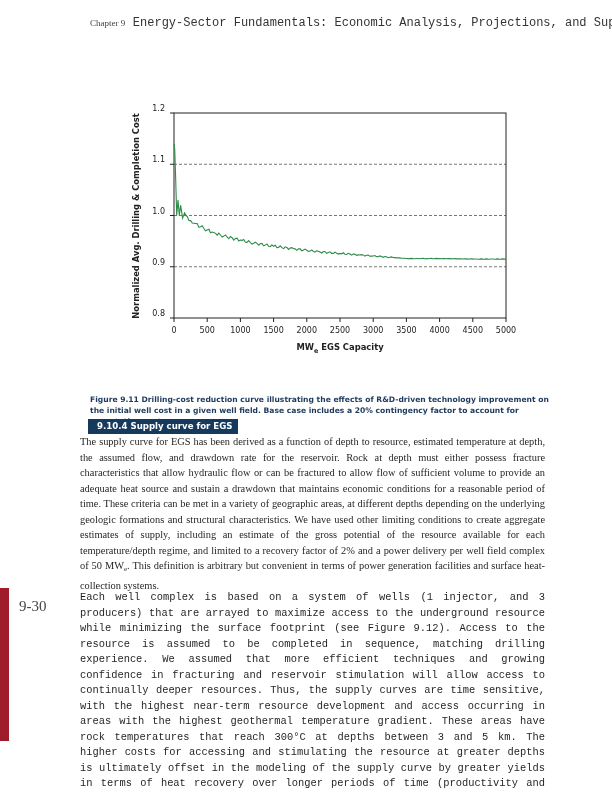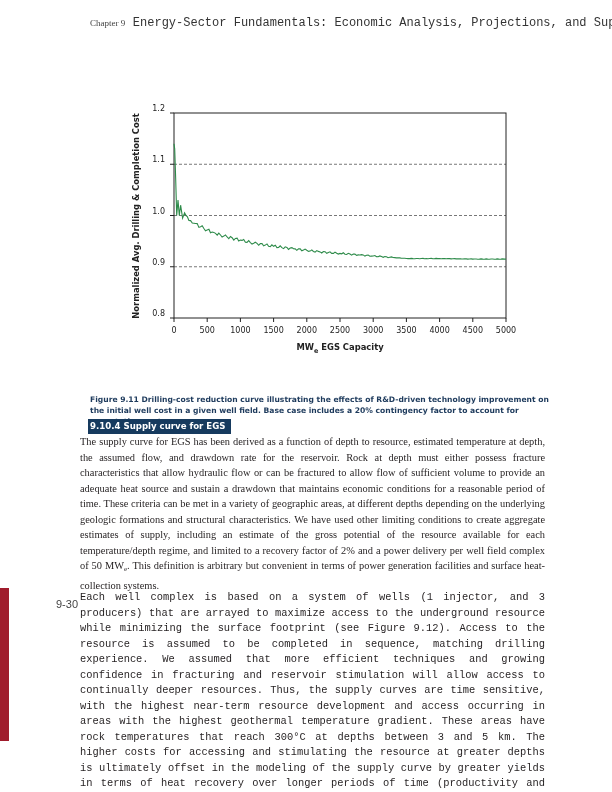--- a/index.html
+++ b/index.html
@@ -2,26 +2,26 @@
 <html><head>
 <meta charset="utf-8">
 <style>
   html, body { margin:0; padding:0; }
   body { width:612px; height:792px; background:#ffffff; position:relative; overflow:hidden; font-family:"DejaVu Serif", serif; color:#231f20; }
   .running-head { position:absolute; left:90px; top:16px; font-size:8.2px; color:#333; white-space:nowrap; }
   .running-head .chap { font-family:"Liberation Serif", serif; font-size:9px; color:#444; margin-right:5px; }
   .running-head .title { font-family:Liberation Mono, monospace; font-size:12px; }
   .chart { position:absolute; left:120px; top:100px; width:420px; height:260px; }
   .caption { position:absolute; left:90px; top:367px; width:470px; font-family:"DejaVu Sans", sans-serif; font-size:7.6px; line-height:11px; color:#1d3a5c; font-weight:bold;margin-top:27px; }
-  .section-head { position:absolute; left:88px; top:419px; background:#163a5e; color:#fff; font-family:"DejaVu Sans", sans-serif; font-weight:bold; font-size:8.6px; padding:2px 6px 2px 2px; line-height:11px; }
+  .section-head { position:absolute; left:88px; top:419px; background:#163a5e; color:#fff; font-family:"DejaVu Sans", sans-serif; font-weight:bold; font-size:8.6px; padding:2px 6px 2px 9px; line-height:11px; }
   .para { position:absolute; left:80px; width:465px; font-family:"Liberation Serif", serif; font-size:10.4px; line-height:15.5px; text-align:justify; color:#231f20; }
   .p1 { top:434px; }
   .p2 { top:590px;font-family:Liberation Mono, monospace; }
   .margin-bar { position:absolute; left:0; top:588px; width:9px; height:153px; background:#a01c2c; }
-  .page-num { position:absolute; left:19px; top:598px; font-family:Liberation Sans, sans-serif; font-size:11px; color:#444;margin-left:37px; }
+  .page-num { position:absolute; left:19px; top:598px; font-family:Liberation Serif, serif; font-size:15px; color:#444; }
   sub { font-size:7px; vertical-align:-2px; }
 </style>
 </head>
 <body>
 
 <div class="running-head">
   <span class="chap">Chapter 9</span>
   <span class="title">Energy-Sector Fundamentals: Economic Analysis, Projections, and Supply Curves</span>
 </div>
 

